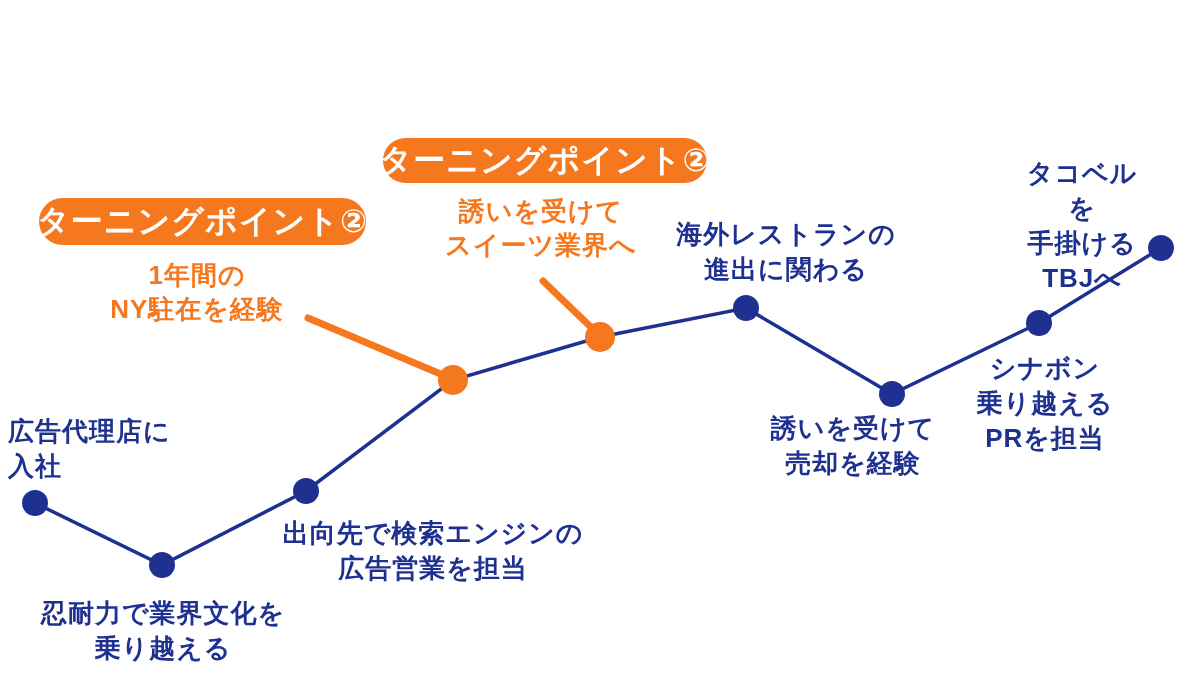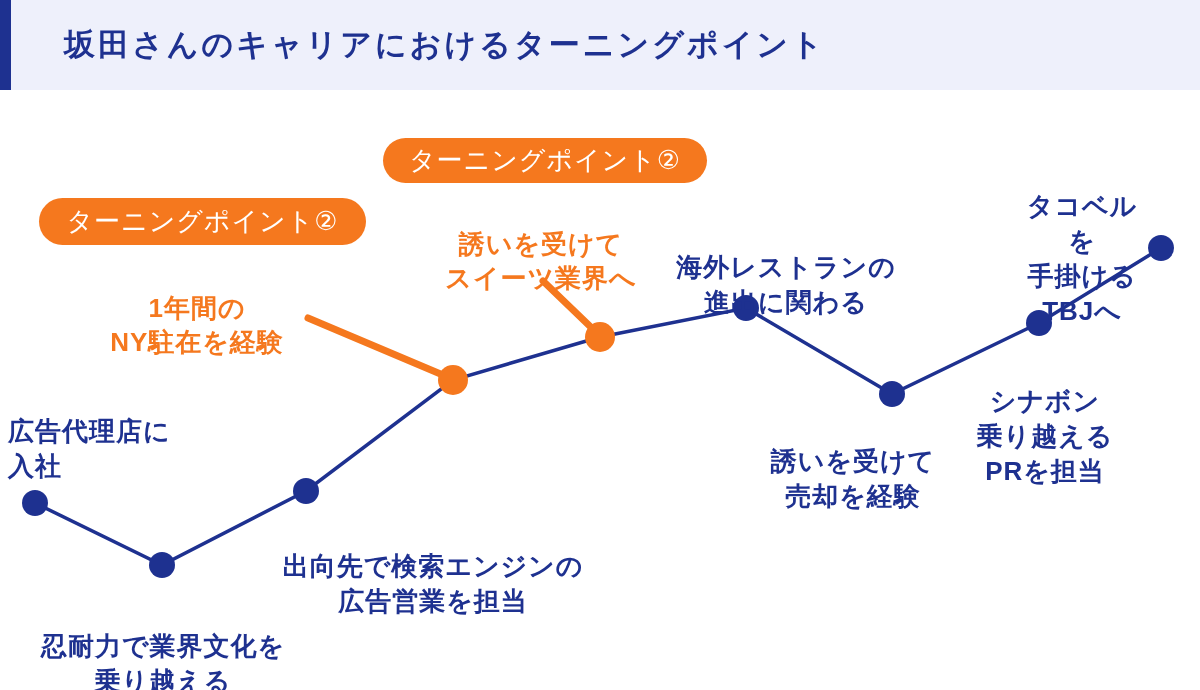--- a/index.html
+++ b/index.html
@@ -38,41 +38,37 @@
   .chart{position:absolute;left:0;top:0;width:1200px;height:690px;}
   .chart svg{position:absolute;left:0;top:0;width:1200px;height:690px;display:block;}
 
   .node-label{
     position:absolute;
     font-size:26px;font-weight:bold;line-height:35px;letter-spacing:1px;
     color:var(--navy);
     white-space:pre-line;text-align:center;
   }
   .node-label.align-left{text-align:left;transform:none;}
-  .node-label.align-center{transform:translateX(-50%);margin-top:33px;}
+  .node-label.align-center{transform:translateX(-50%);}
   .node-label.orange{color:var(--orange);line-height:34px;}
 
   .turning-badge{
     position:absolute;
     background:var(--orange);color:var(--badge-text);
     border-radius:999px;
     display:flex;align-items:center;justify-content:center;
-    font-size:26px;font-weight:normal;letter-spacing:1px;
+    font-size:32px;font-weight:bold;letter-spacing:1px;
     white-space:nowrap;
   }
 </style>
 </head>
 <body>
 
 <div class="stage">
 
-  <div class="header-band">
-    <div class="accent-bar"></div>
-    <h1 class="page-title">坂田さんのキャリアにおけるターニングポイント</h1>
-  </div>
 
   <div class="chart" id="chart">
     <svg id="chart-svg" viewBox="0 0 1200 690">
         <polyline points="35,503 162,565 306,491 453,380 600,337 746,308 892,394 1039,323 1161,248" fill="none" stroke="#1e3190" stroke-width="3.5"></polyline>
         <line x1="308" y1="318" x2="450" y2="378" stroke="#f5781e" stroke-width="7" stroke-linecap="round"></line>
         <line x1="543" y1="281" x2="598" y2="334" stroke="#f5781e" stroke-width="7" stroke-linecap="round"></line>
         <circle cx="35" cy="503" r="13" fill="#1e3190"></circle>
         <circle cx="162" cy="565" r="13" fill="#1e3190"></circle>
         <circle cx="306" cy="491" r="13" fill="#1e3190"></circle>
         <circle cx="453" cy="380" r="15" fill="#f5781e"></circle>

